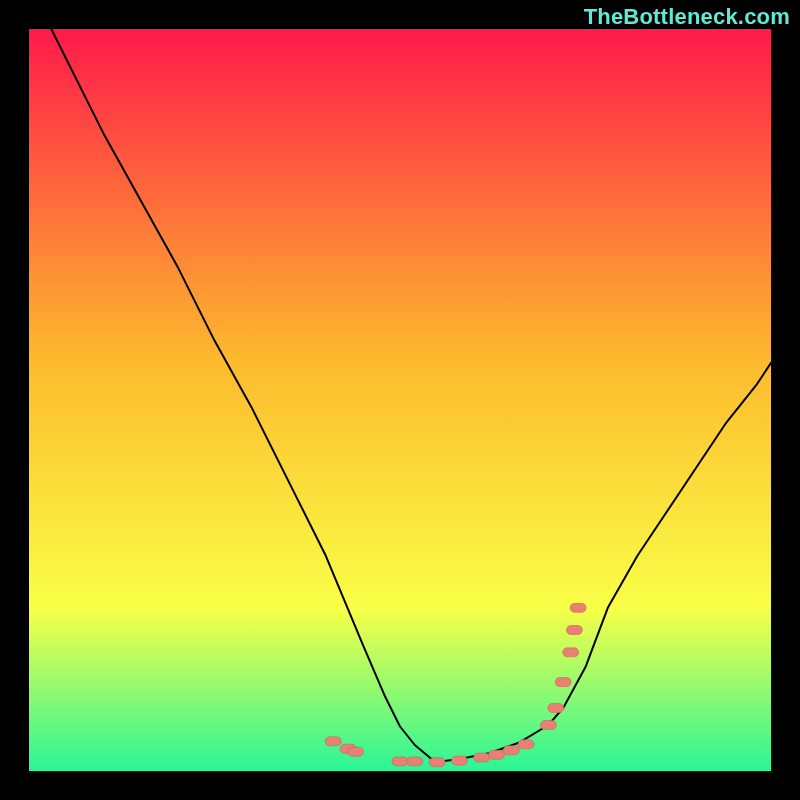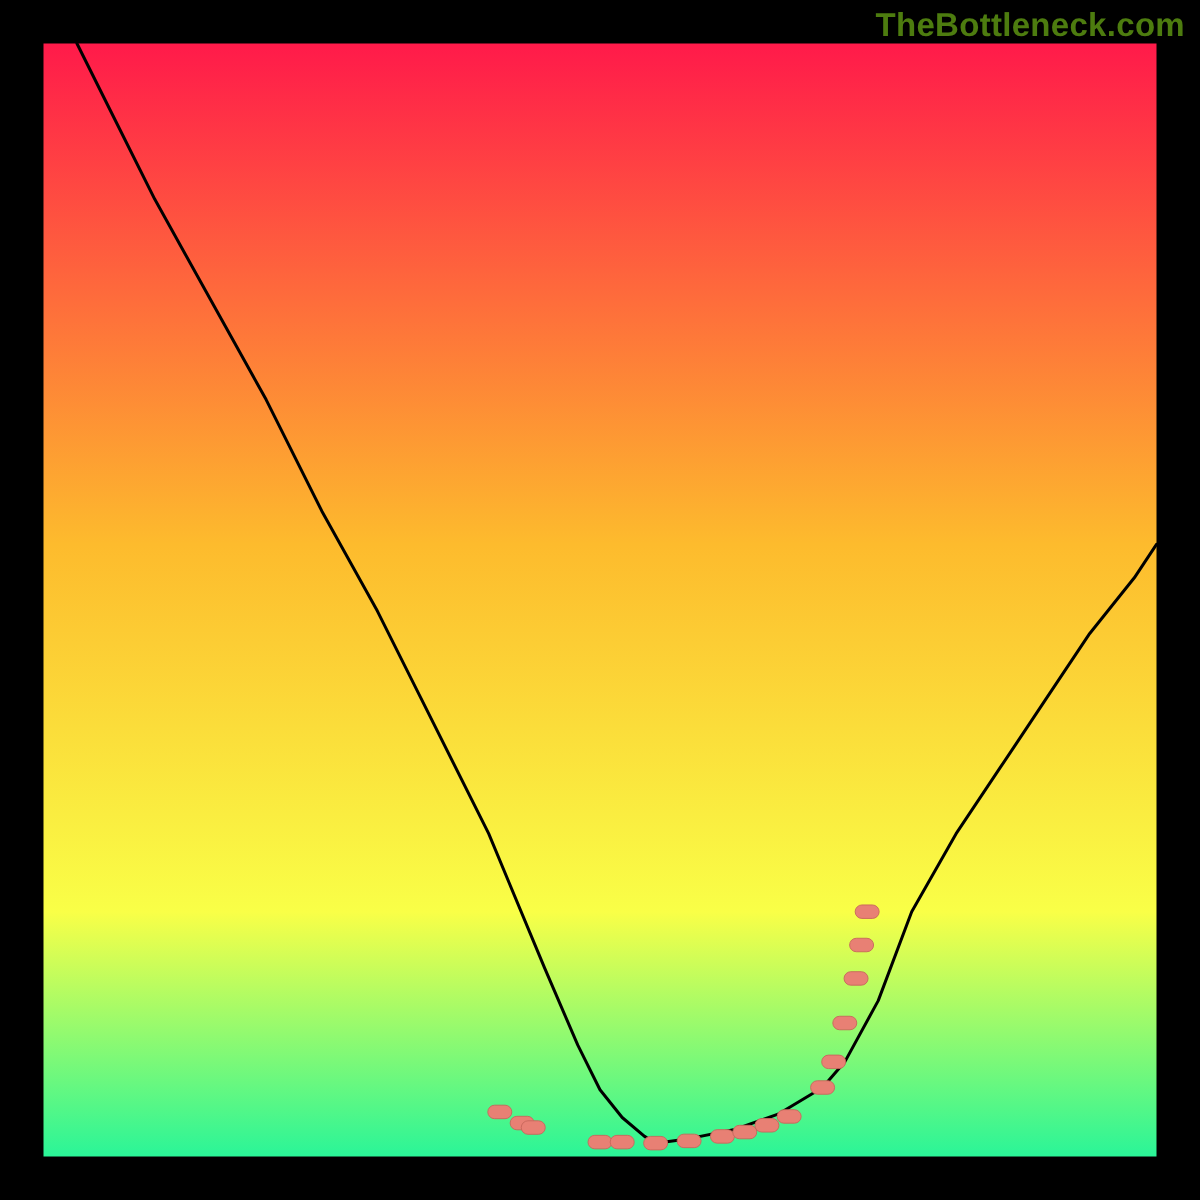--- a/index.html
+++ b/index.html
@@ -20,21 +20,21 @@
     top: 0;
     left: 0;
   }
   .watermark {
     position: absolute;
     top: 4px;
     right: 10px;
     font-family: Arial, Helvetica, sans-serif;
     font-size: 22px;
     font-weight: 600;
-    color: #4d7c0f;
+    color: #5eead4;
     letter-spacing: 0.2px;
     user-select: none;
   }
 </style>
 </head>
 <body>
 
 <div class="stage">
 
   <svg class="plot" width="800" height="800" viewBox="0 0 800 800">

